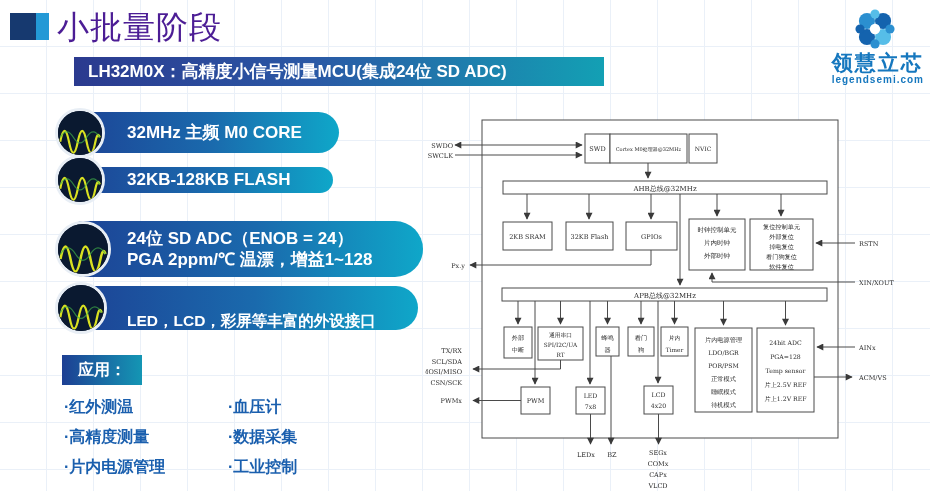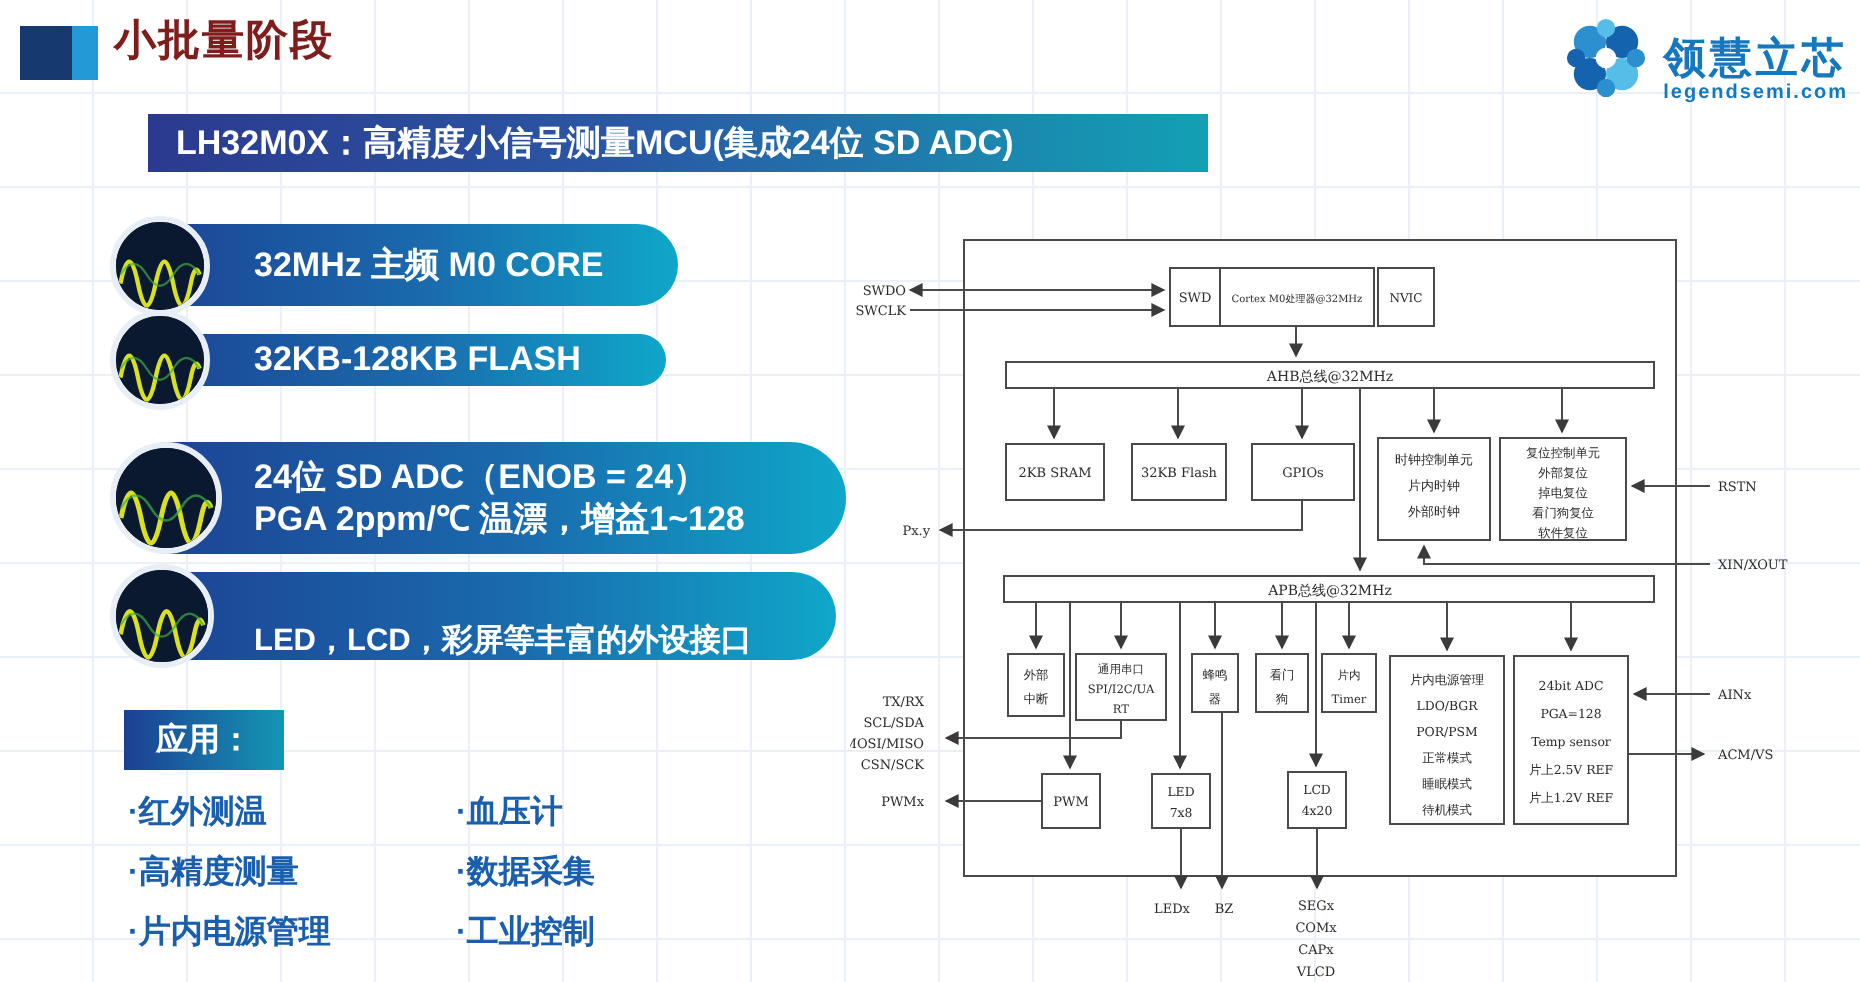--- a/index.html
+++ b/index.html
@@ -6,22 +6,22 @@
   body{
     width:930px;height:491px;position:relative;overflow:hidden;
     font-family:"Liberation Sans",sans-serif;
     background:
       repeating-linear-gradient(to right, transparent 0 46px, #eaf0f8 46px 47px),
       repeating-linear-gradient(to bottom, transparent 0 46px, #eaf0f8 46px 47px),
       #ffffff;
   }
   .hdr-sq1{position:absolute;left:10px;top:13px;width:26px;height:27px;background:#16396f;}
   .hdr-sq2{position:absolute;left:36px;top:13px;width:13px;height:27px;background:#2399d6;}
-  .page-title{position:absolute;left:57px;top:6px;font-size:21px;font-weight:bold;color:#7f1d1d;letter-spacing:1px;}
-  .logo{position:absolute;right:6px;top:6px;display:flex;align-items:flex-end;}
+  .page-title{position:absolute;left:57px;top:6px;font-size:32px;font-weight:normal;color:#4c1d95;letter-spacing:1px;}
+  .logo{position:absolute;right:6px;top:6px;display:flex;align-items:center;flex-direction:column;}
   .logo-txt{margin-left:6px;text-align:center;}
   .logo-name{font-size:21px;font-weight:bold;color:#1577be;letter-spacing:2px;line-height:22px;}
   .logo-domain{font-size:10px;font-weight:bold;color:#1577be;letter-spacing:1px;}
   .banner{
     position:absolute;left:62px;top:57px;width:530px;height:29px;
     background:linear-gradient(90deg,#2b3a8f 0%,#2a58a5 45%,#13a0b4 100%);
     color:#fff;font-size:17px;font-weight:bold;display:flex;align-items:center;padding-left:14px;box-sizing:border-box;margin-left:12px;
   }
   .pill{
     position:absolute;left:57px;color:#fff;font-weight:bold;

